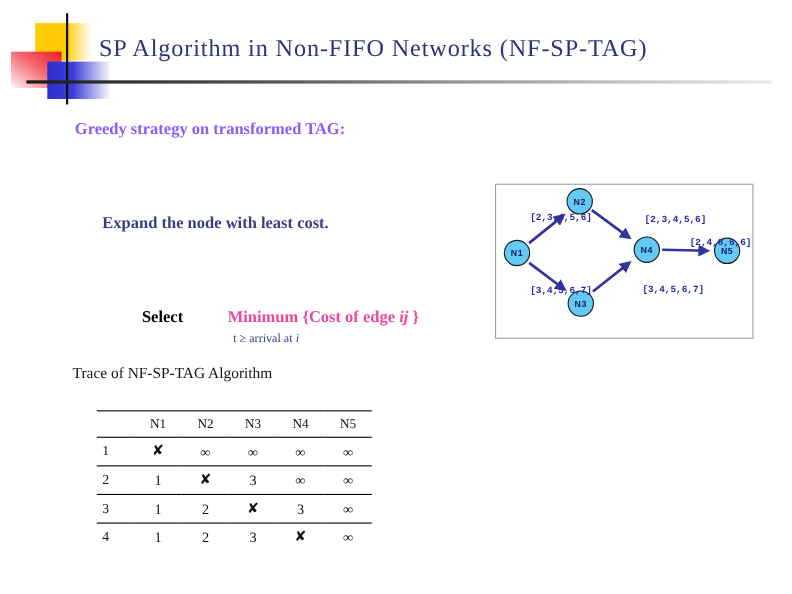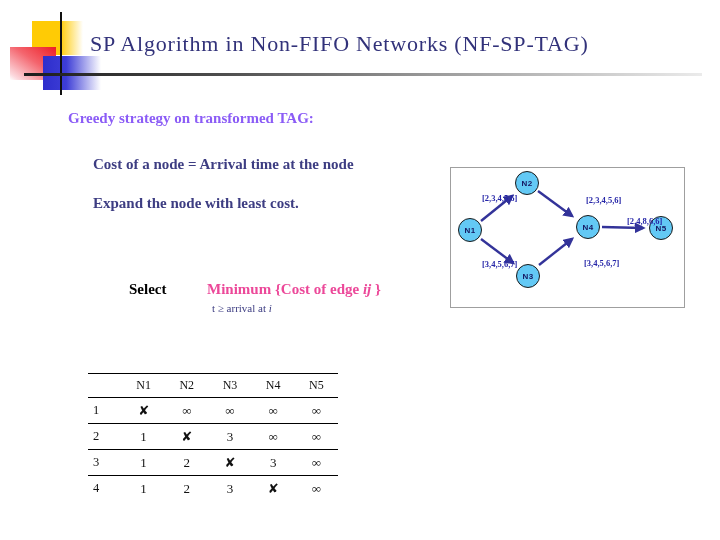--- a/index.html
+++ b/index.html
@@ -36,21 +36,21 @@
   .diagram { position:absolute; left:450px; top:167px; width:233px; height:139px;
     border:1px solid #9f9f9f; background:#ffffff; }
   .dedges { position:absolute; left:0; top:0; }
   .dnode { position:absolute; width:24px; height:24px; border-radius:50%;
     background:#63c9f5; border:1px solid #1a1a1a; box-sizing:border-box;
     display:flex; align-items:center; justify-content:center;
     font-family:"Liberation Sans", sans-serif; font-size:8px; font-weight:bold;
     color:#15155f; letter-spacing:0.5px; }
   .n1 { left:7px;  top:50px; } .n2 { left:64px; top:3px; } .n3 { left:65px; top:96px; }
   .n4 { left:125px; top:47px; } .n5 { left:198px; top:48px; }
-  .dlabel { position:absolute; font-family:Liberation Serif, serif;
+  .dlabel { position:absolute; font-family:Liberation Mono, monospace;
     font-size:8.5px; font-weight:bold; color:#2626a8; white-space:nowrap;padding-left:29px; }
   .el0 { left:2px;   top:25px; }  
   .el1 { left:106px; top:27px; }  
   .el2 { left:2px;   top:91px; }  
   .el3 { left:104px; top:90px; }  
   .el4 { left:147px; top:48px; }  
 
   
   .trace-title { position:absolute; left:66px; top:333px; font-size:14px; color:#141414; }
   .trace-table { position:absolute; left:88px; top:373px; width:250px;
@@ -74,21 +74,20 @@
 
   <div class="deco-yellow"></div>
   <div class="deco-red"></div>
   <div class="deco-blue"></div>
   <div class="deco-vline"></div>
   <div class="deco-hline"></div>
 
   <div class="title">SP Algorithm in Non-FIFO Networks (NF-SP-TAG)</div>
 
   <div class="heading">Greedy strategy on transformed TAG:</div>
-  <div class="bullet b1">Cost of a node = Arrival time at the node</div>
   <div class="bullet b2">Expand the node with least cost.</div>
 
   <div class="select-label">Select</div>
   <div class="minimum-expr"><span>Minimum {Cost of edge </span><span class="ivar">ij</span><span> }</span></div>
   <div class="constraint"><span>t ≥ arrival at </span><span class="ivar">i</span></div>
 
   <div class="diagram">
     <svg class="dedges" width="233" height="139" viewBox="0 0 233 139">
       <defs>
         <marker id="arr" viewBox="0 0 8 8" refX="6" refY="4" markerWidth="4.5" markerHeight="4.5" orient="auto">
@@ -108,20 +107,21 @@
     <div class="dnode n4">N4</div>
     <div class="dnode n5">N5</div>
 
     <div class="dlabel el0">[2,3,4,5,6]</div>
     <div class="dlabel el1">[2,3,4,5,6]</div>
     <div class="dlabel el2">[3,4,5,6,7]</div>
     <div class="dlabel el3">[3,4,5,6,7]</div>
     <div class="dlabel el4">[2,4,8,6,6]</div>
   </div>
 
+  <div class="trace-title">Trace of NF-SP-TAG Algorithm</div>
 
   <table class="trace-table">
     <thead>
       <tr>
         <th class="step-col"></th>
         <th>N1</th>
         <th>N2</th>
         <th>N3</th>
         <th>N4</th>
         <th>N5</th>

